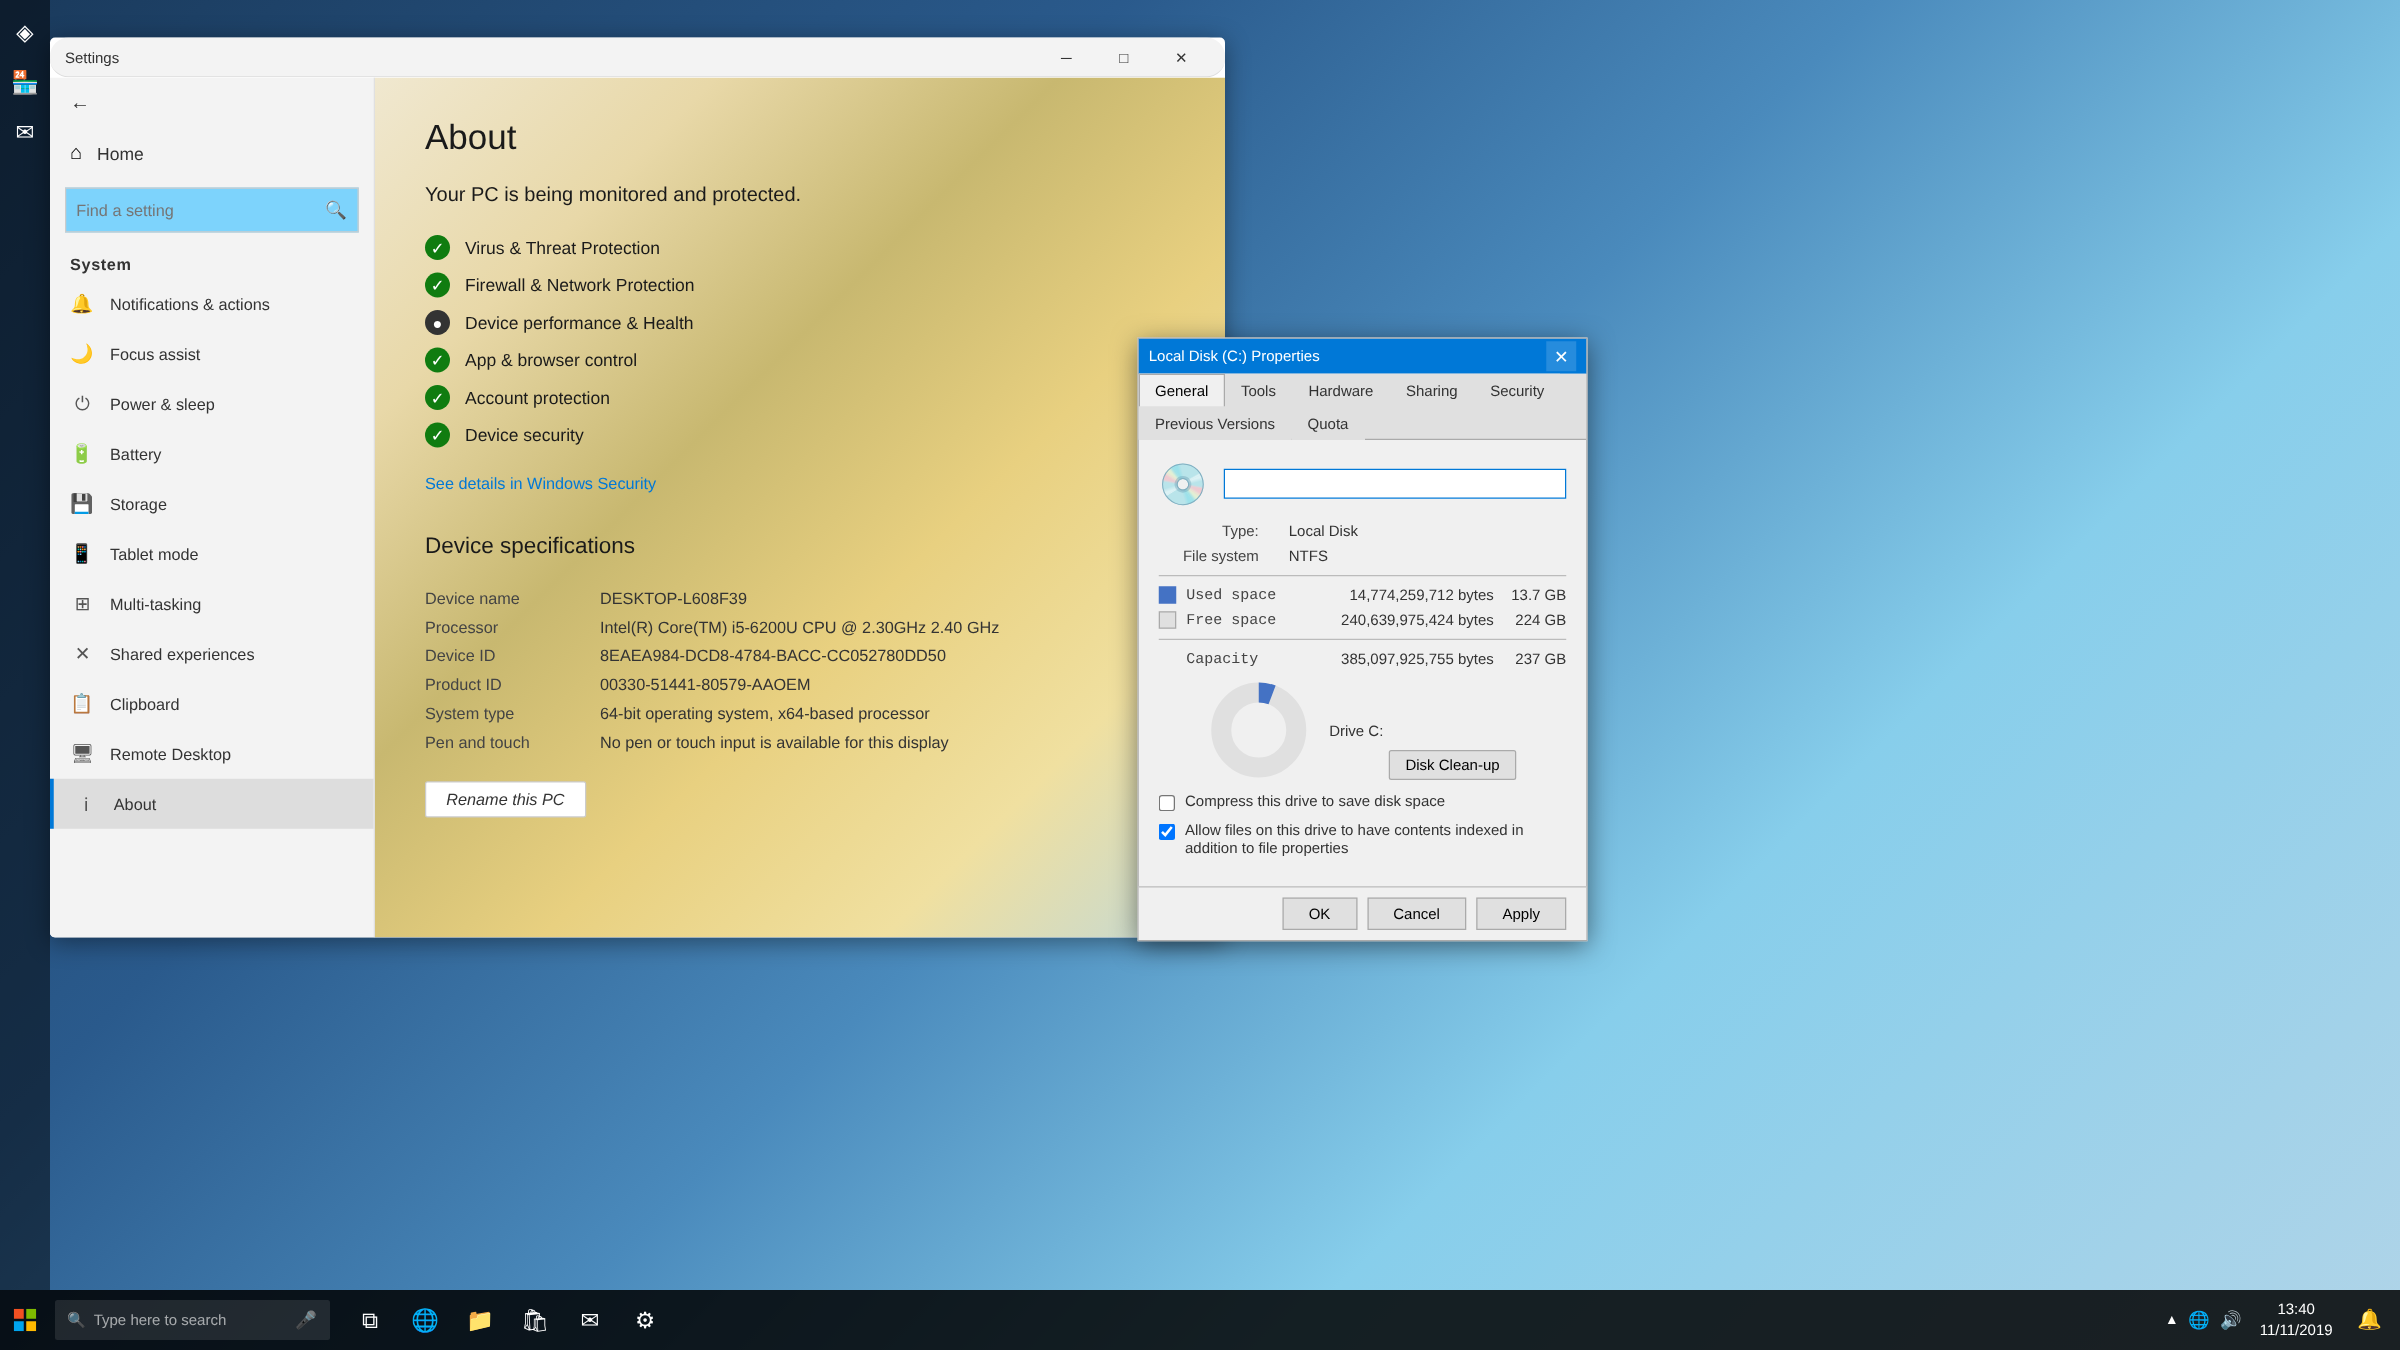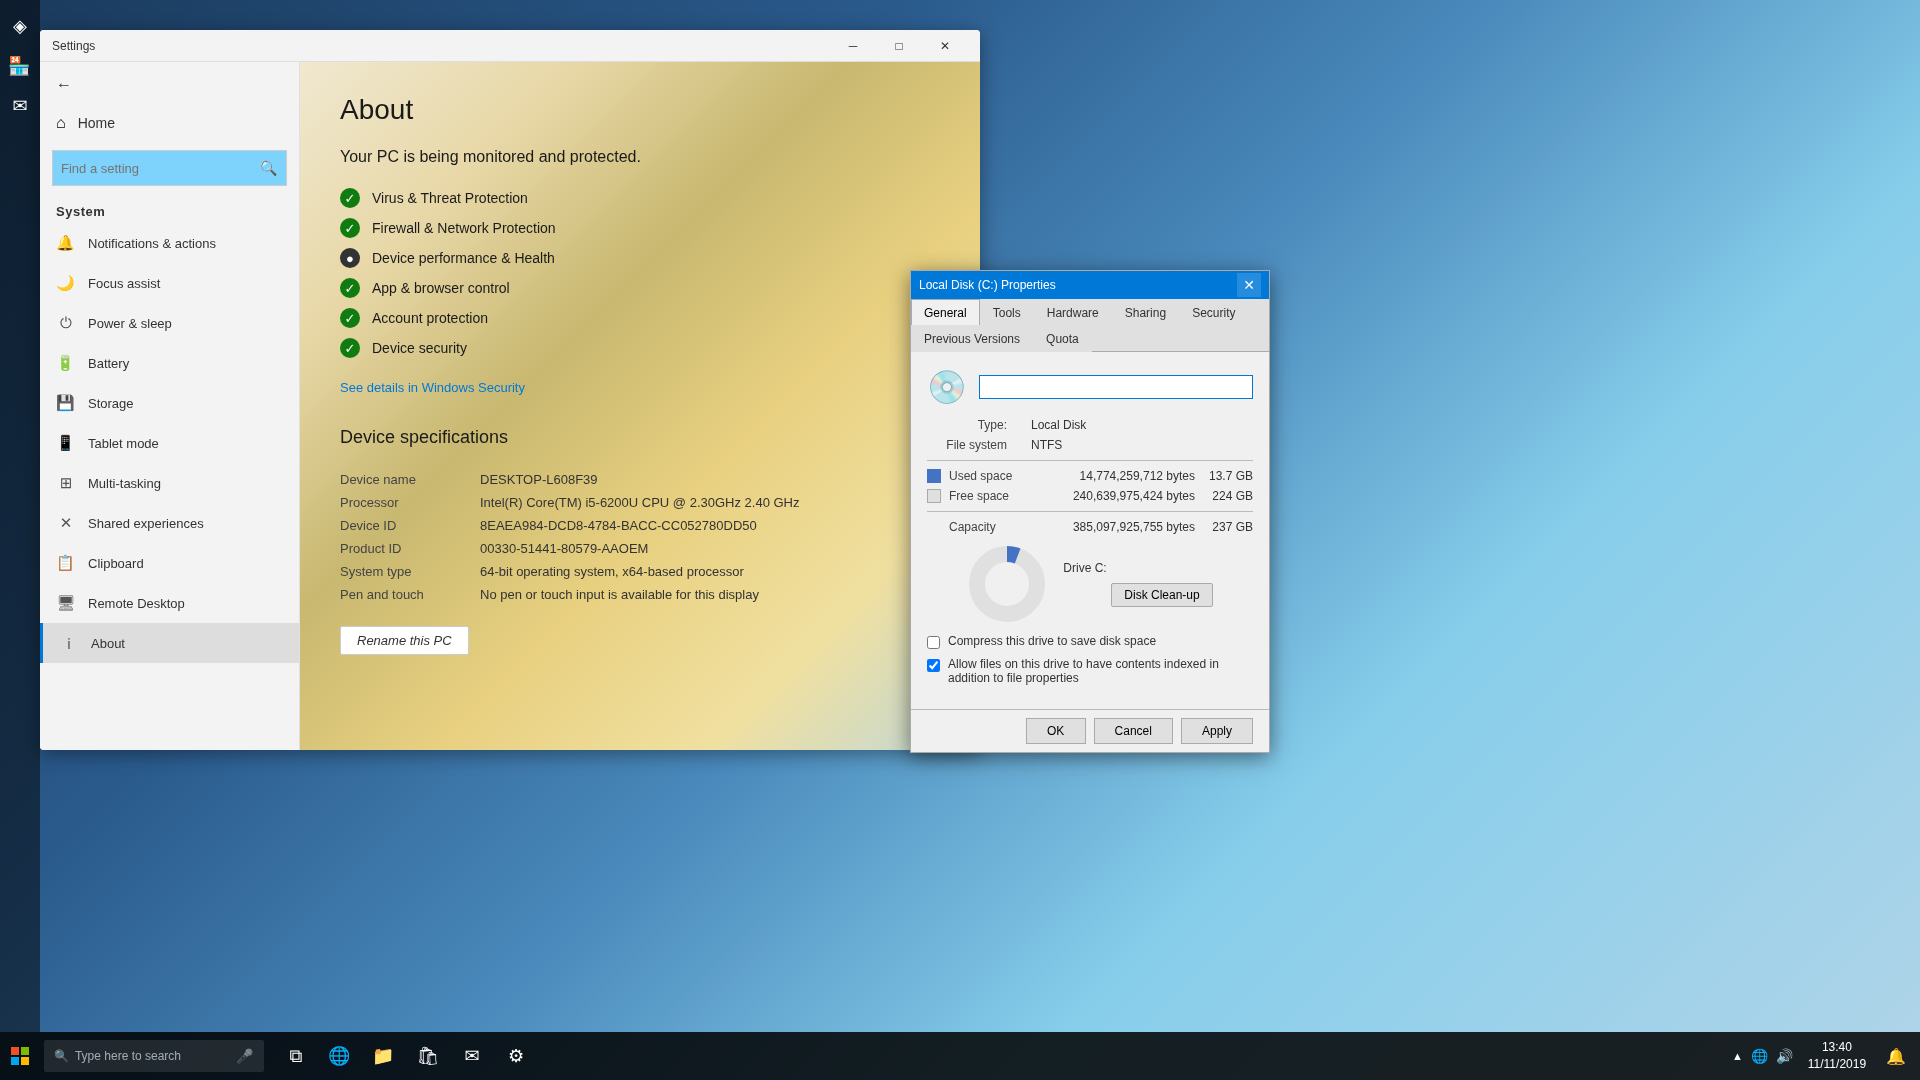--- a/index.html
+++ b/index.html
@@ -98,20 +98,21 @@
     .settings-titlebar {
       height: 32px;
       background: #f3f3f3;
       display: flex;
       align-items: center;
       padding: 0 12px;
       font-size: 12px;
       color: #333;
       border-bottom: 1px solid #ddd;
       flex-shrink: 0;
+      border-radius: 15px;
     }
     .settings-titlebar-title {
       flex: 1;
       font-size: 12px;
     }
     .titlebar-controls {
       display: flex;
       gap: 0;
     }
     .titlebar-btn {
@@ -420,28 +421,28 @@
       align-items: center;
       gap: 8px;
       margin-bottom: 6px;
       font-size: 12px;
     }
     .space-color-box {
       width: 14px;
       height: 14px;
       flex-shrink: 0;
     }
-    .space-label { color: #444; flex: 1; }
+    .space-label { color: #444; flex: 1; font-family: Liberation Mono, monospace; }
     .space-bytes { color: #333; text-align: right; }
     .space-gb { color: #333; width: 50px; text-align: right; }
 
     
     .disk-chart-row {
       display: flex;
-      align-items: center;
+      align-items: flex-end;
       justify-content: center;
       gap: 16px;
       margin: 10px 0;
     }
     .donut-container {
       position: relative;
       width: 80px;
       height: 80px;
     }
     .drive-label-row {

